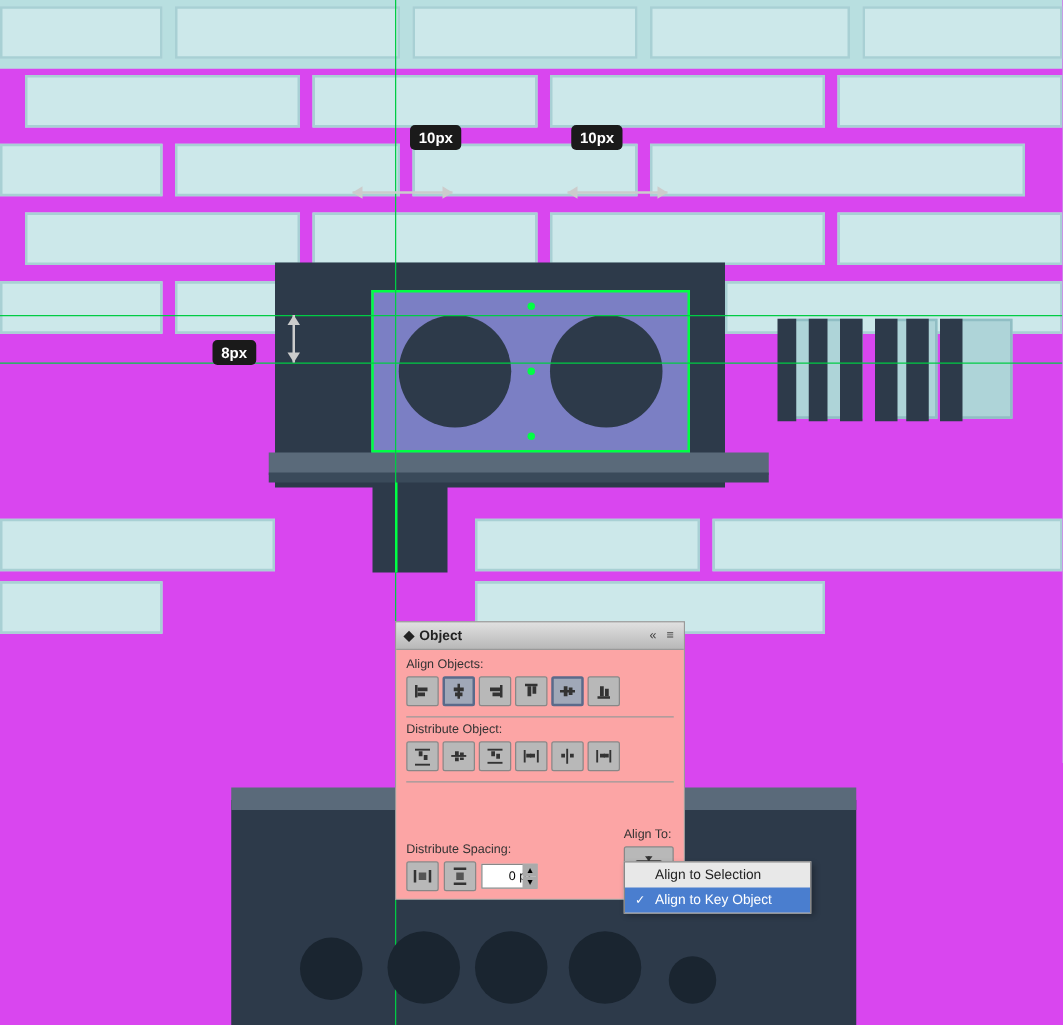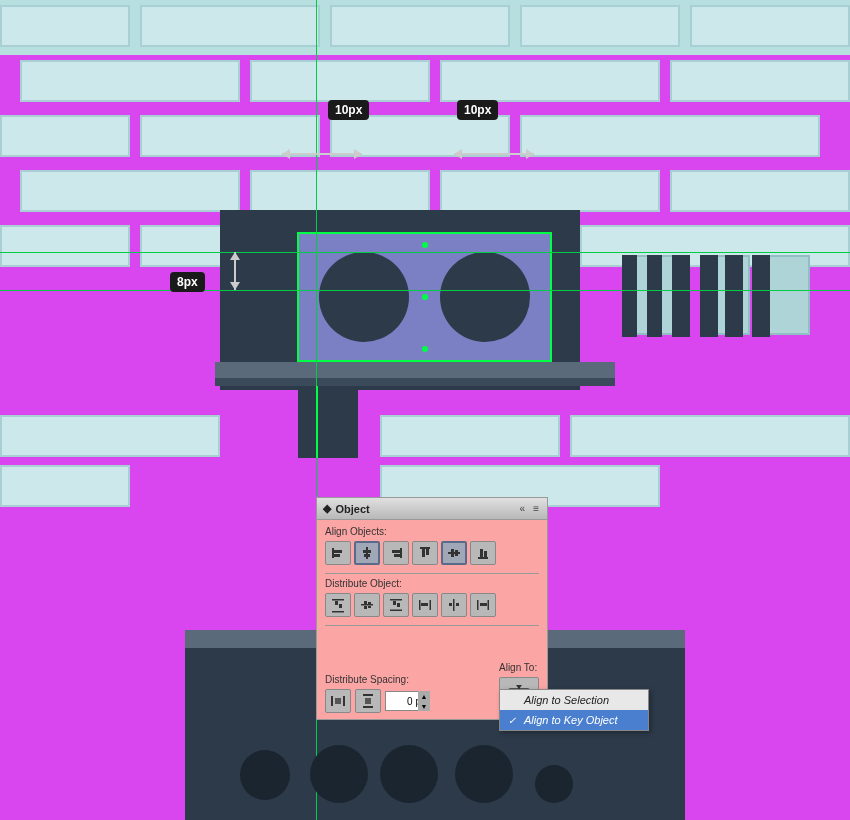--- a/index.html
+++ b/index.html
@@ -279,21 +279,20 @@
     .dropdown-item {
       padding: 4px 20px 4px 8px;
       cursor: pointer;
       white-space: nowrap;
       font-size: 11px;
       color: #222;
       position: relative;
       display: flex;
       align-items: center;
       gap: 4px;
-      font-style: italic;
     }
 
     .dropdown-item.selected {
       font-weight: normal;
     }
 
     .check-mark {
       width: 12px;
       font-size: 10px;
       color: #222;

